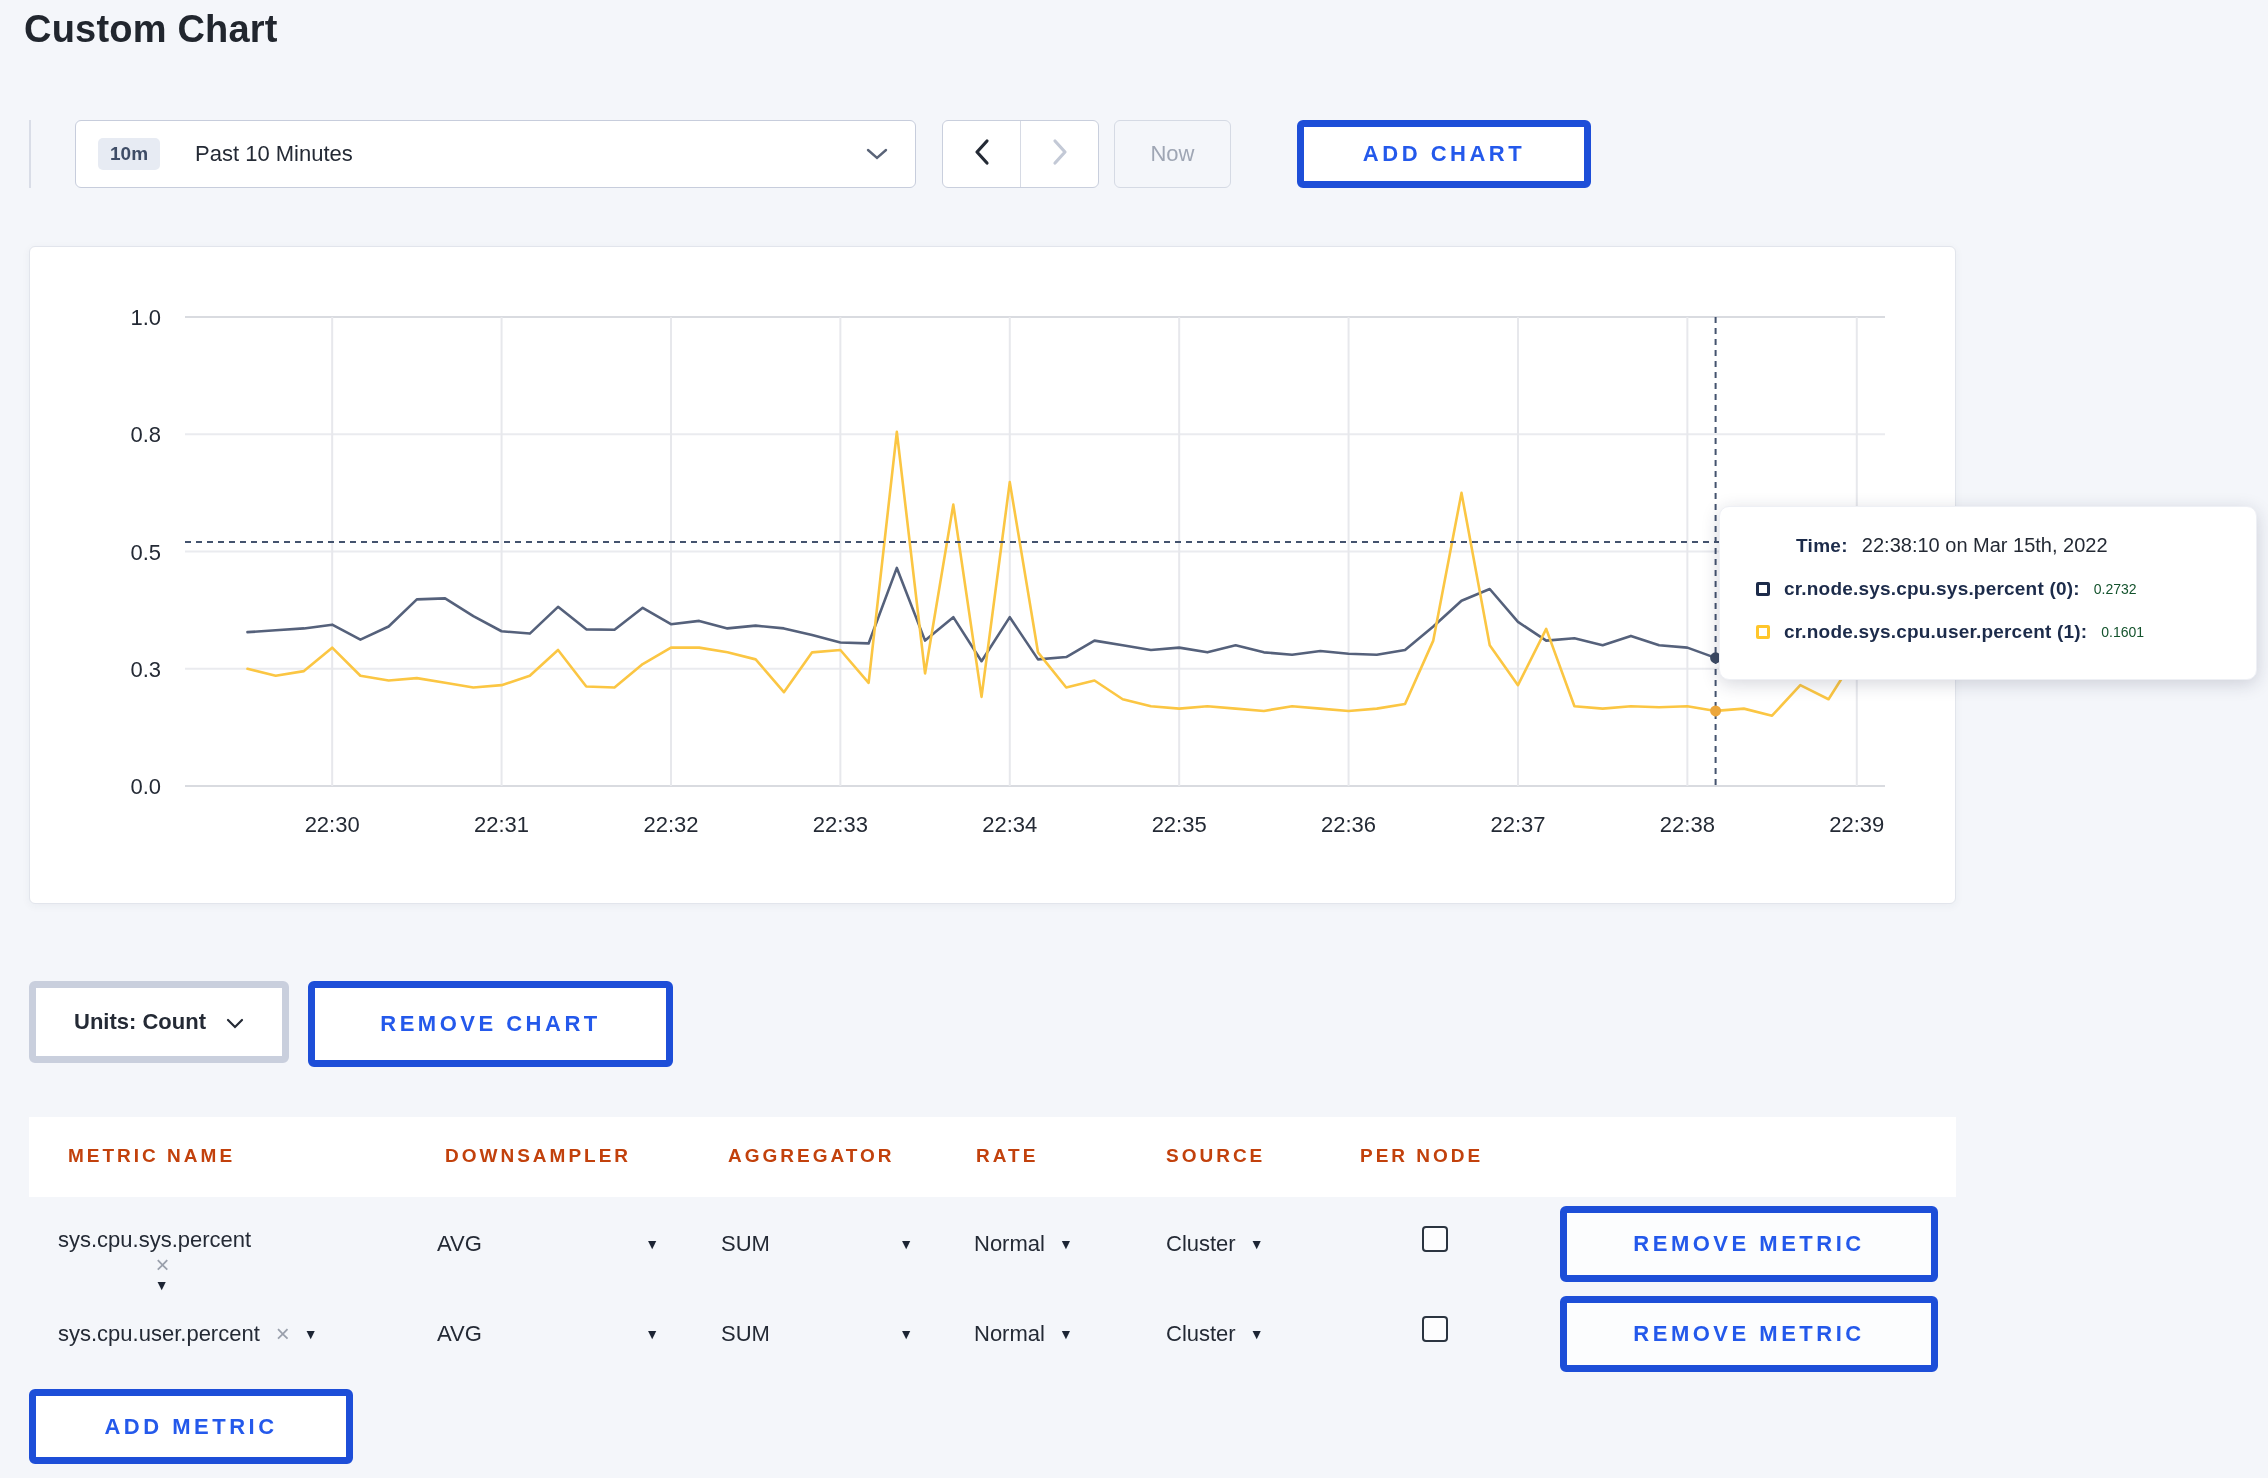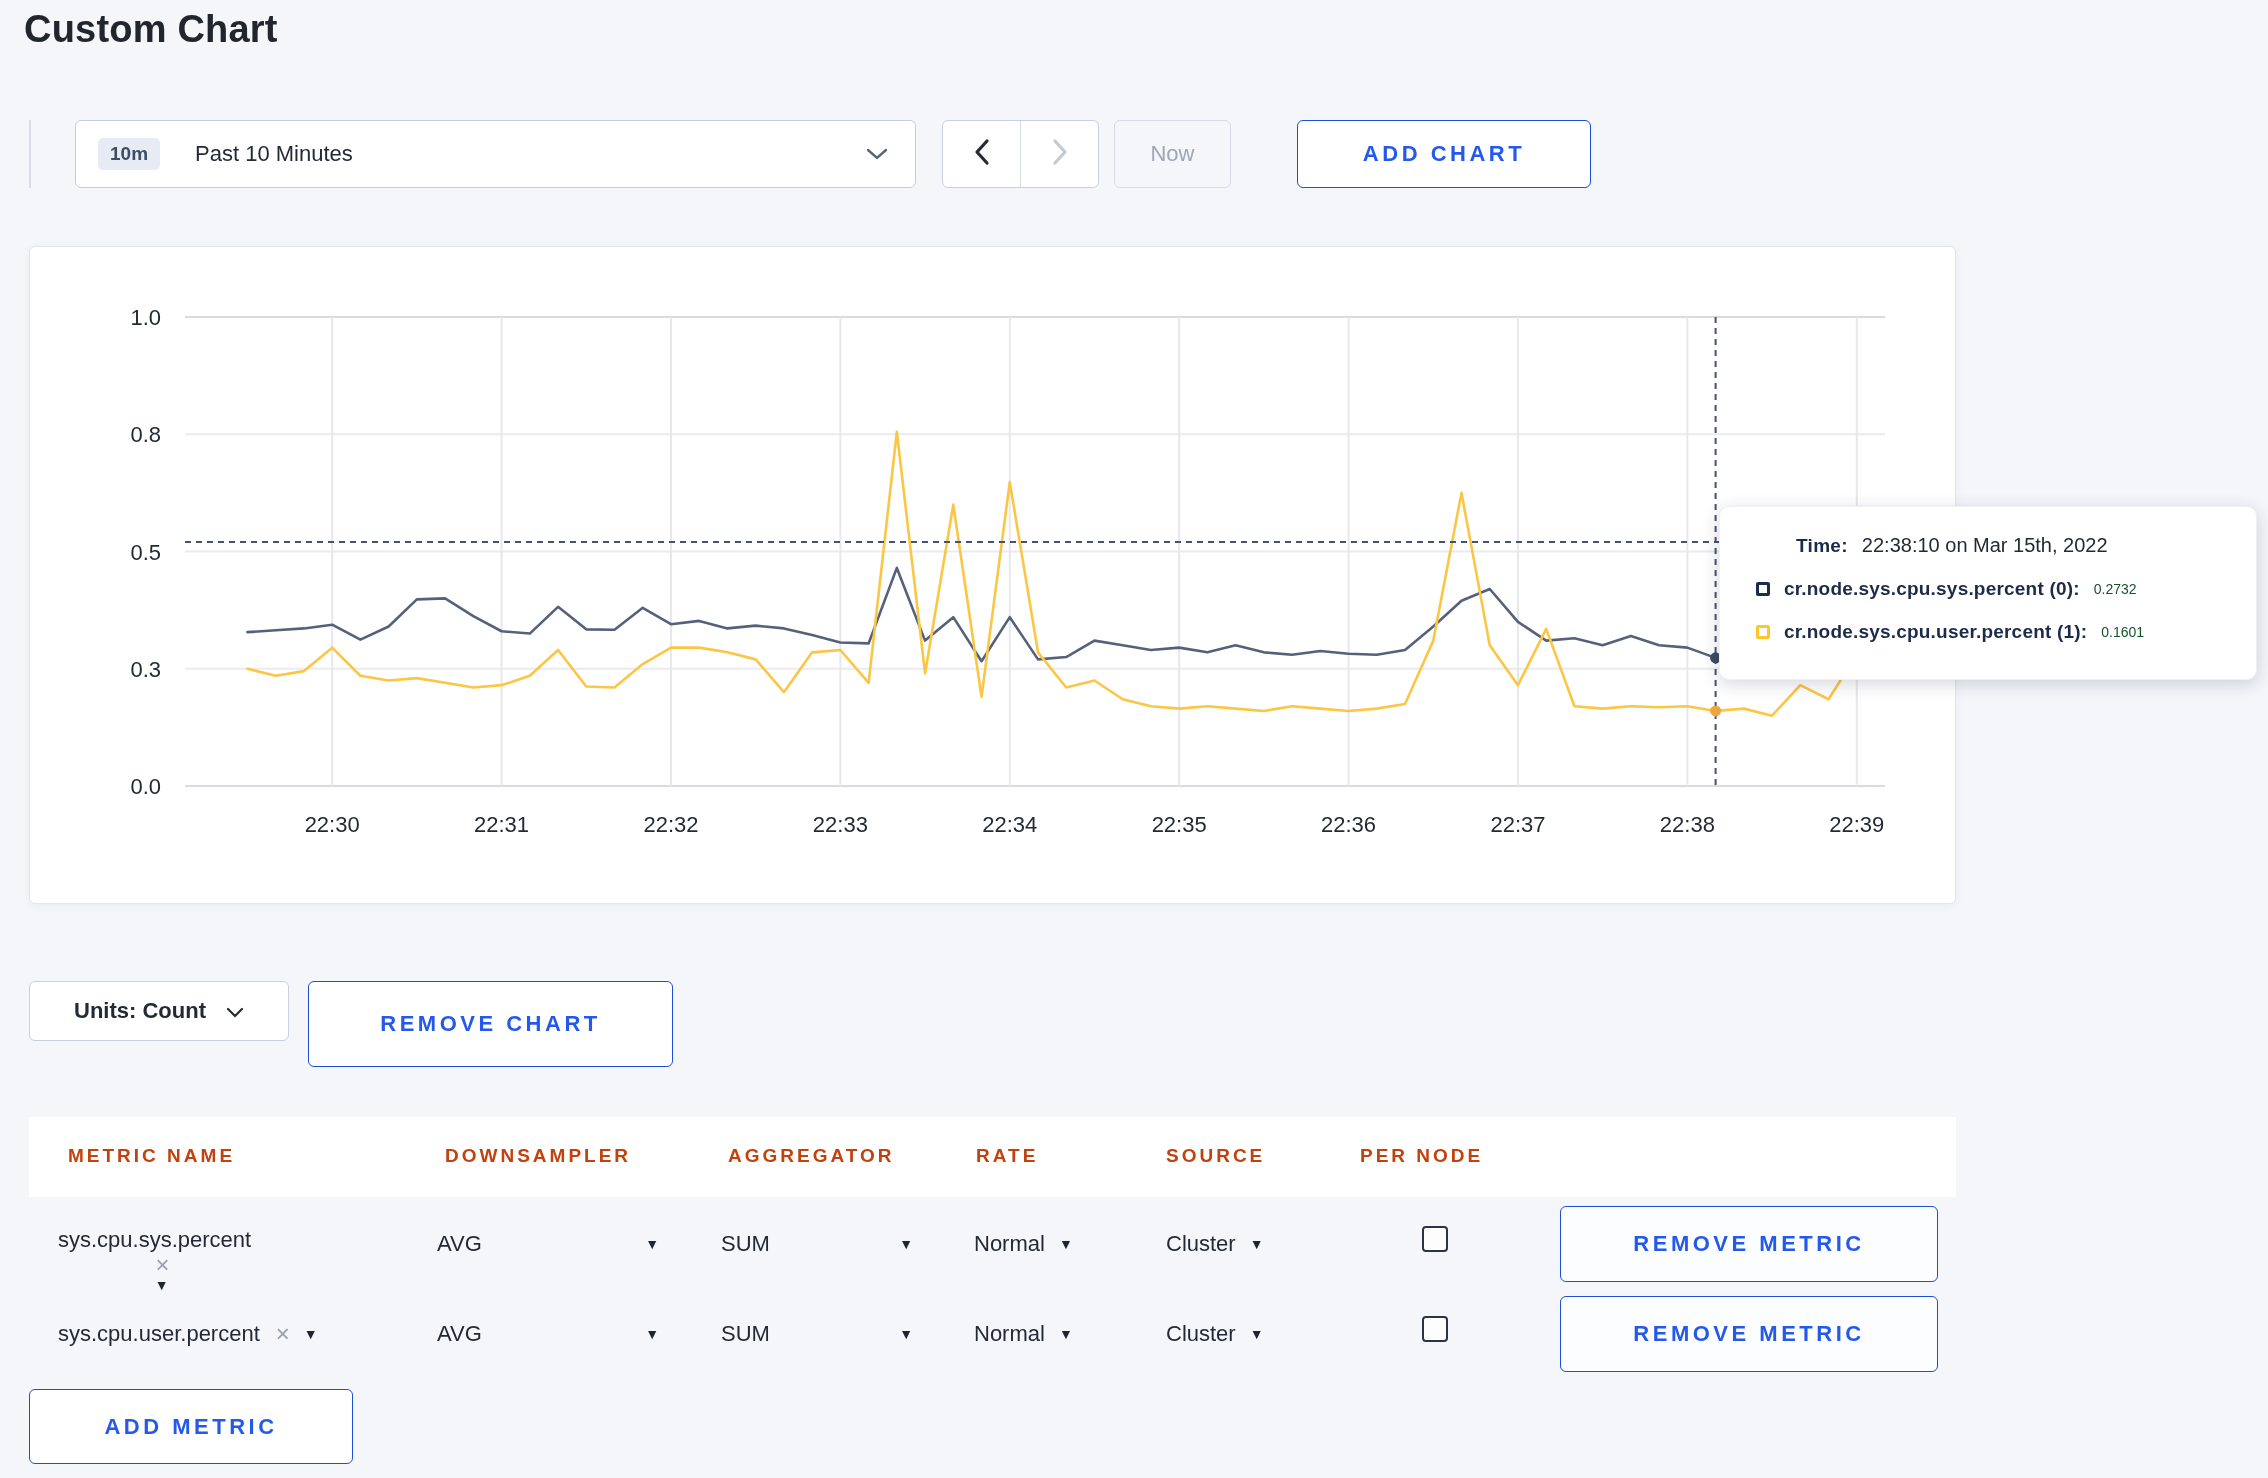--- a/index.html
+++ b/index.html
@@ -19,21 +19,21 @@
     font-size:19px; font-weight:bold; color:#3E4C66; }
   .time-label { margin-left:35px; font-size:22px; color:#242A35; }
   .time-chev { margin-left:auto; margin-right:26px; display:flex; }
 
   .nav-group { left:942px; top:120px; width:157px; height:68px; background:#fff;
     border:1px solid #C9CFDD; border-radius:6px; display:flex; }
   .nav-cell { flex:1; display:flex; align-items:center; justify-content:center; cursor:pointer; }
   .nav-cell.prev { border-right:1px solid #D6DAE4; }
 
   .btn { display:flex; align-items:center; justify-content:center; background:#fff;
-    border:1px solid #1d4ed8; border-radius:6px; cursor:pointer; }
+    border:7px solid #1d4ed8; border-radius:6px; cursor:pointer; }
   .btn-blue { color:#2459EB; font-size:22px; font-weight:bold; letter-spacing:3.5px; }
   .now-btn { left:1114px; top:120px; width:117px; height:68px; background:transparent;
     border:1px solid #D5DAE4; color:#9FA6B4; font-size:22px; }
   .add-chart-btn { left:1297px; top:120px; width:294px; height:68px; }
 
   
   .chart-card { left:29px; top:246px; width:1927px; height:658px; background:#fff;
     border:1px solid #E2E5EC; border-radius:6px; box-shadow:0 2px 8px rgba(40,50,80,.05); }
   .chart-card svg { display:block; }
   .tick { font-family:"Liberation Sans","DejaVu Sans",sans-serif; font-size:22px; fill:#242A35; }
@@ -43,21 +43,21 @@
     border:1px solid #EEF0F5; border-radius:10px; box-shadow:0 4px 18px rgba(25,35,65,.18);
     padding:27px 24px 0 36px; z-index:6; }
   .tt-time { margin-left:40px; font-size:20px; color:#242A35; white-space:nowrap; }
   .tt-time b { color:#1C2B4A; font-size:19px; margin-right:14px; letter-spacing:.3px; }
   .tt-row { display:flex; align-items:center; margin-top:21px; white-space:nowrap; }
   .tt-sq { width:14px; height:14px; border:3px solid #000; border-radius:2px; margin-right:14px; flex:none; }
   .tt-name { font-weight:bold; color:#1C2B4A; font-size:19px; margin-right:14px; letter-spacing:.2px; }
   .tt-val { color:#14532d; font-size:14px;text-align:right; }
 
   
-  .units-btn { left:29px; top:981px; width:260px; height:60px; gap:20px;
+  .units-btn { left:29px; top:981px; width:260px; height:82px; gap:20px;
     font-size:22px; font-weight:bold; color:#242A35; border-color:#C9CFDD; }
   .remove-chart-btn { left:308px; top:981px; width:365px; height:86px; }
 
   
   .table-header { left:29px; top:1117px; width:1927px; height:80px; background:#fff; }
   .th { position:absolute; top:28px; font-size:19px; font-weight:bold; color:#c2410c; letter-spacing:3px; white-space:nowrap; }
   .cell { position:absolute; display:flex; align-items:center; height:34px; font-size:22px; color:#242A35; white-space:nowrap; }
   .caret { font-size:14px; color:#1C2433; margin-left:14px; cursor:pointer; }
   .x-icon { font-size:24px; color:#9AA0AC; margin-left:16px; cursor:pointer; line-height:1; }
   .spread { justify-content:space-between; }

